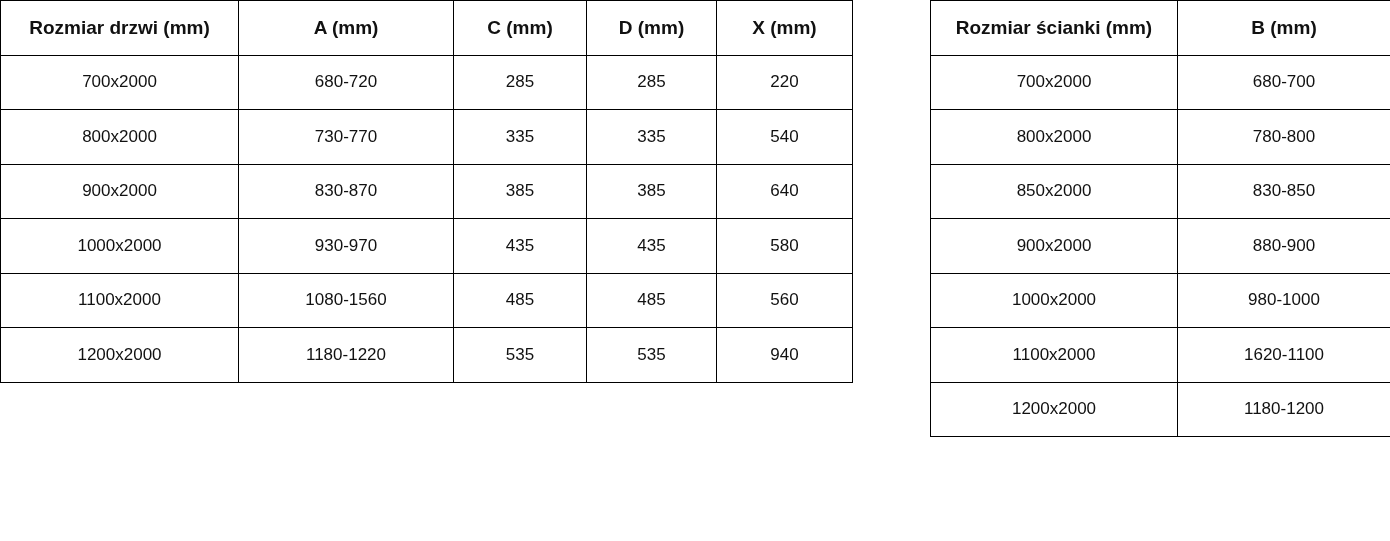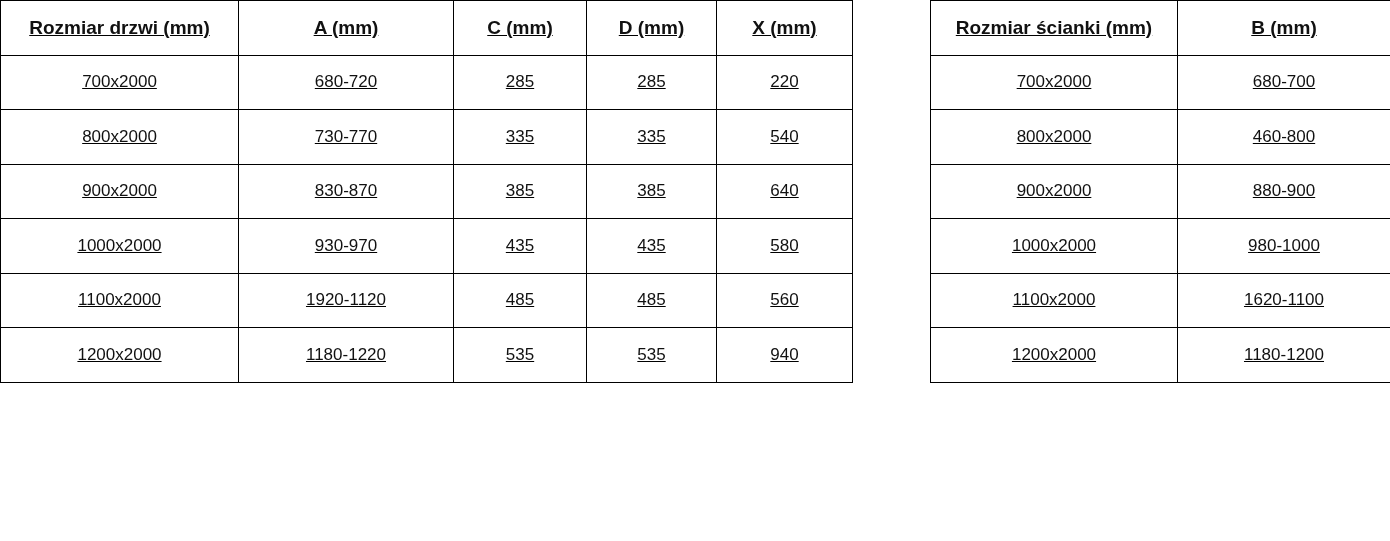--- a/index.html
+++ b/index.html
@@ -16,21 +16,20 @@
     overflow: hidden;
   }
   .tables-wrap {
     display: flex;
     flex-direction: row;
     align-items: flex-start;
     width: 1390px;
   }
   .table-block {
     box-sizing: border-box;
-    text-decoration: underline;
   }
   .left-block {
     width: 852px;
     padding-left: 0px;
   }
   .spacer-block {
     width: 78px;
     height: 1px;
   }
   .right-block {
@@ -113,21 +112,21 @@
         </tr>
         <tr>
           <td>1000x2000</td>
           <td>930-970</td>
           <td>435</td>
           <td>435</td>
           <td>580</td>
         </tr>
         <tr>
           <td>1100x2000</td>
-          <td>1920-1120</td>
+          <td>1080-1560</td>
           <td>485</td>
           <td>485</td>
           <td>560</td>
         </tr>
         <tr>
           <td>1200x2000</td>
           <td>1180-1220</td>
           <td>535</td>
           <td>535</td>
           <td>940</td>
@@ -150,21 +149,25 @@
           <th>B (mm)</th>
         </tr>
       </thead>
       <tbody>
         <tr>
           <td>700x2000</td>
           <td>680-700</td>
         </tr>
         <tr>
           <td>800x2000</td>
-          <td>460-800</td>
+          <td>780-800</td>
+        </tr>
+        <tr>
+          <td>850x2000</td>
+          <td>830-850</td>
         </tr>
         <tr>
           <td>900x2000</td>
           <td>880-900</td>
         </tr>
         <tr>
           <td>1000x2000</td>
           <td>980-1000</td>
         </tr>
         <tr>

